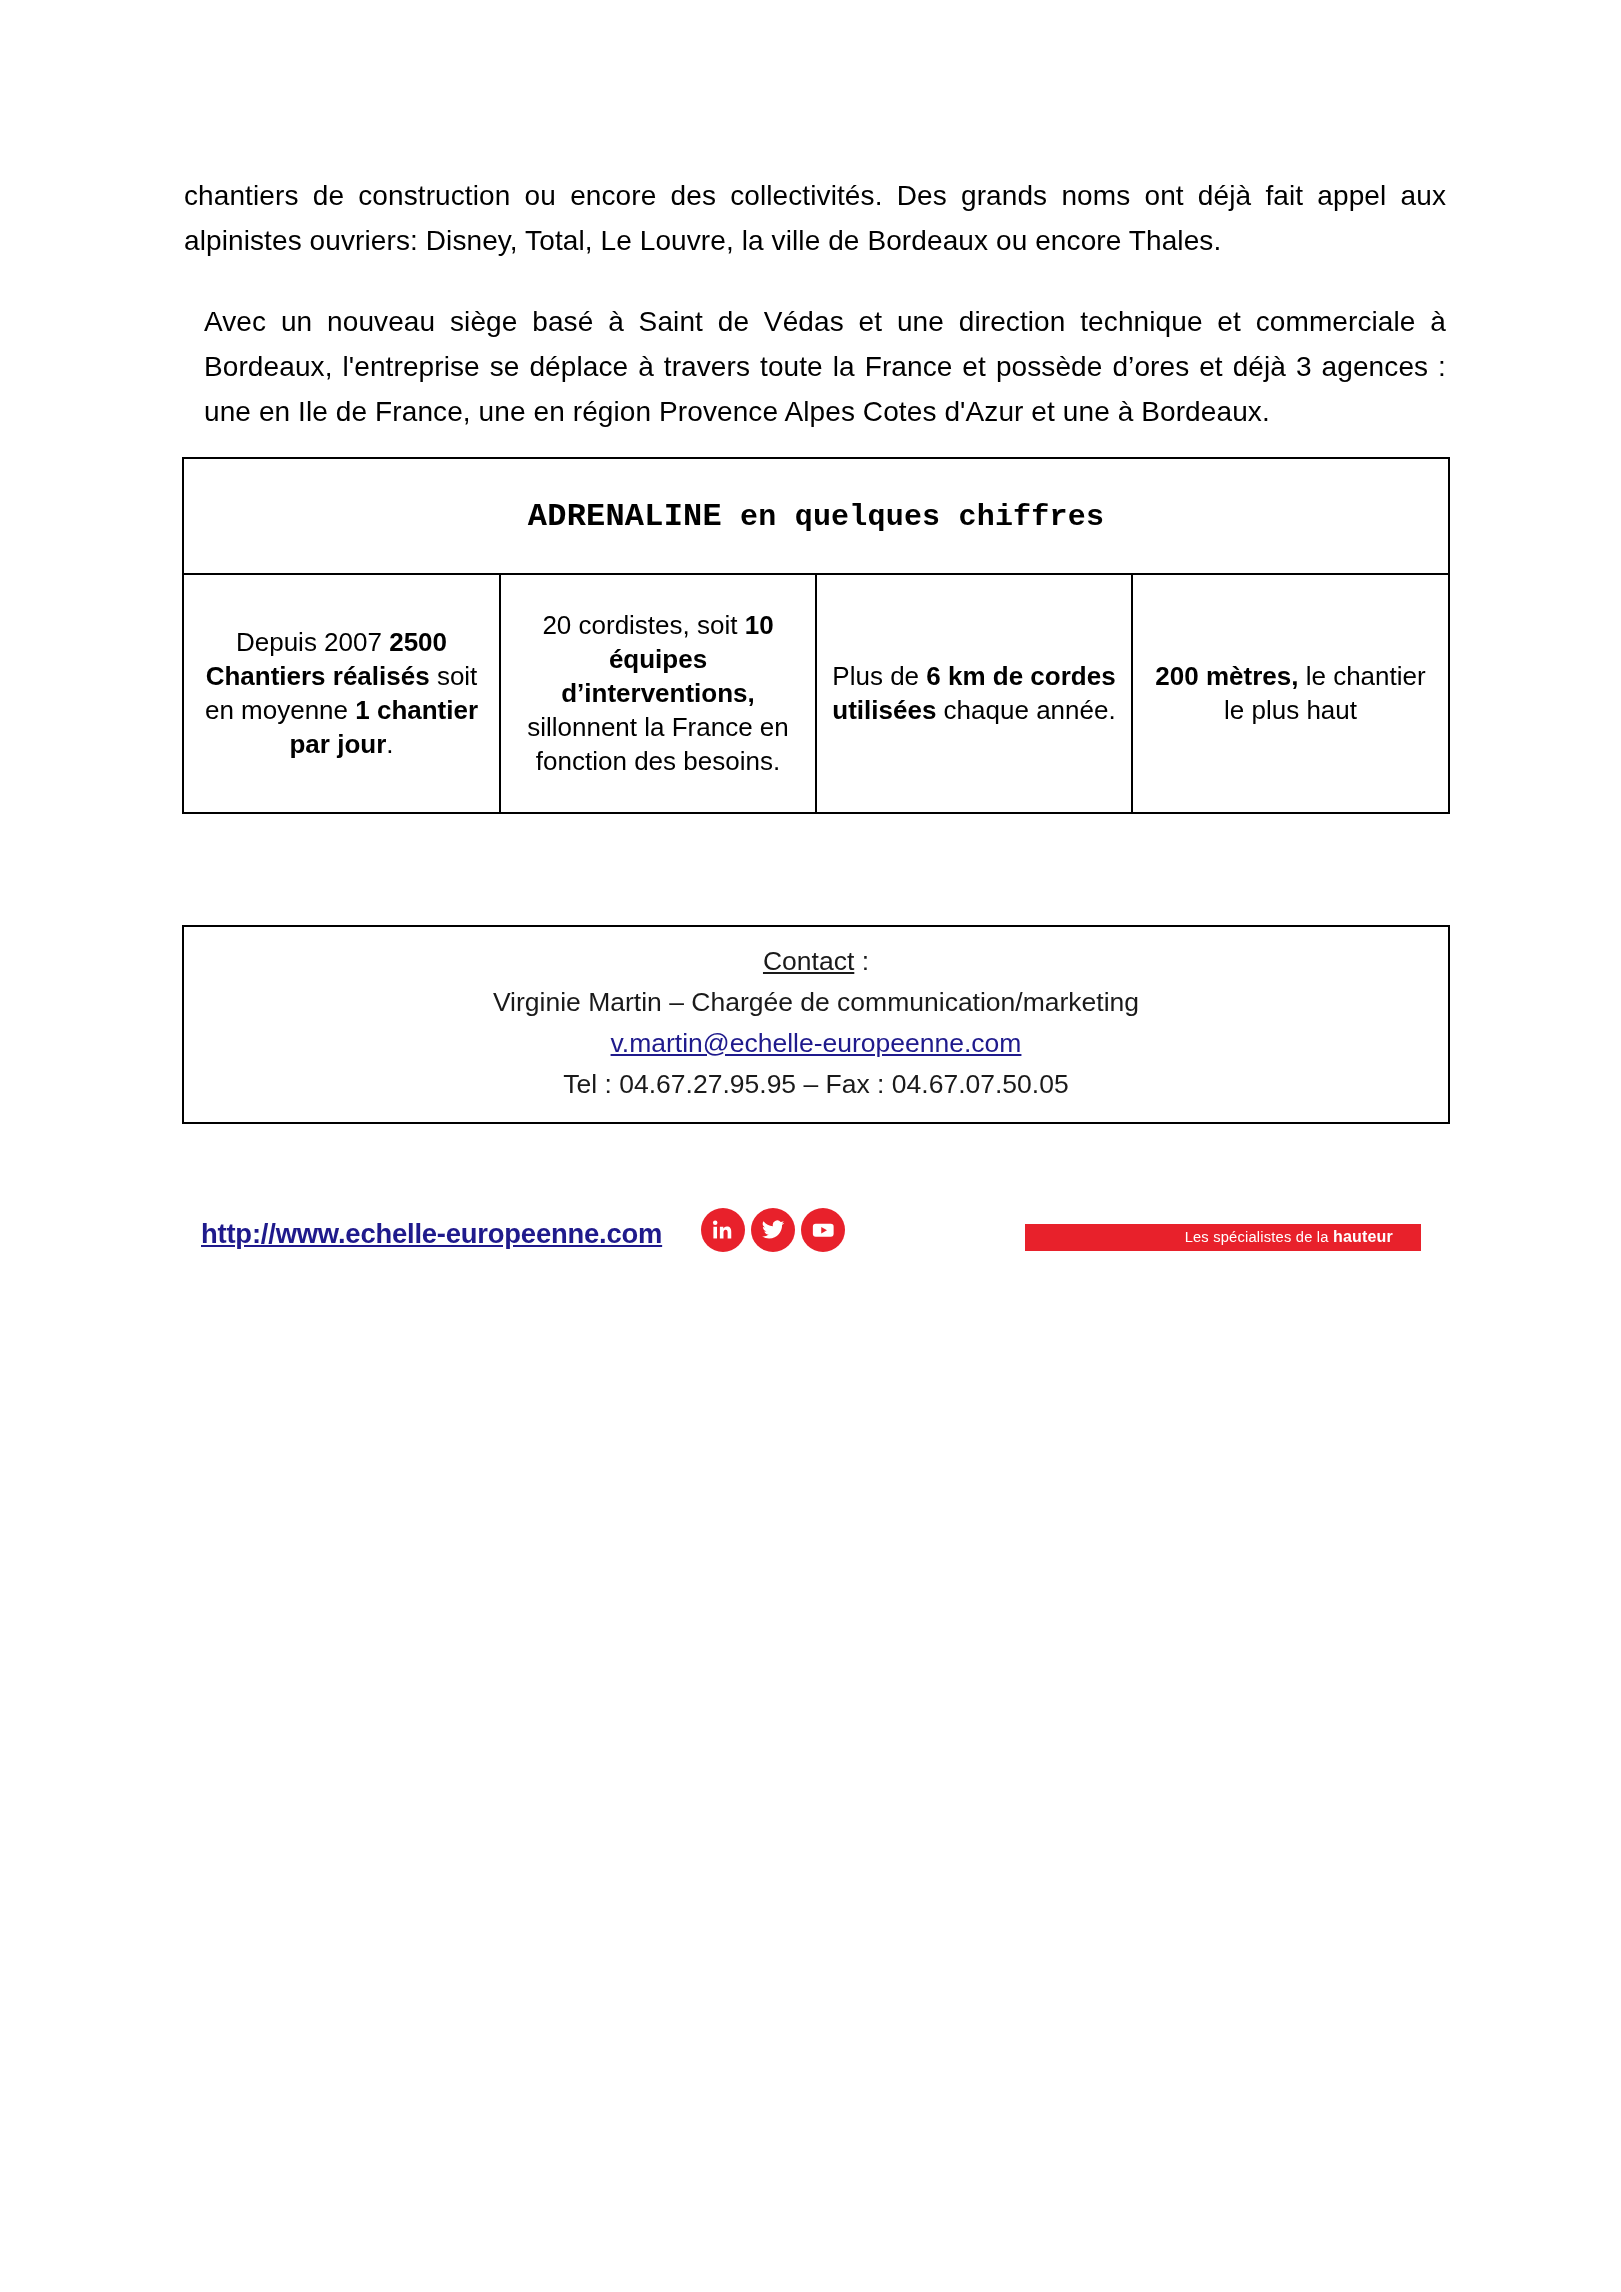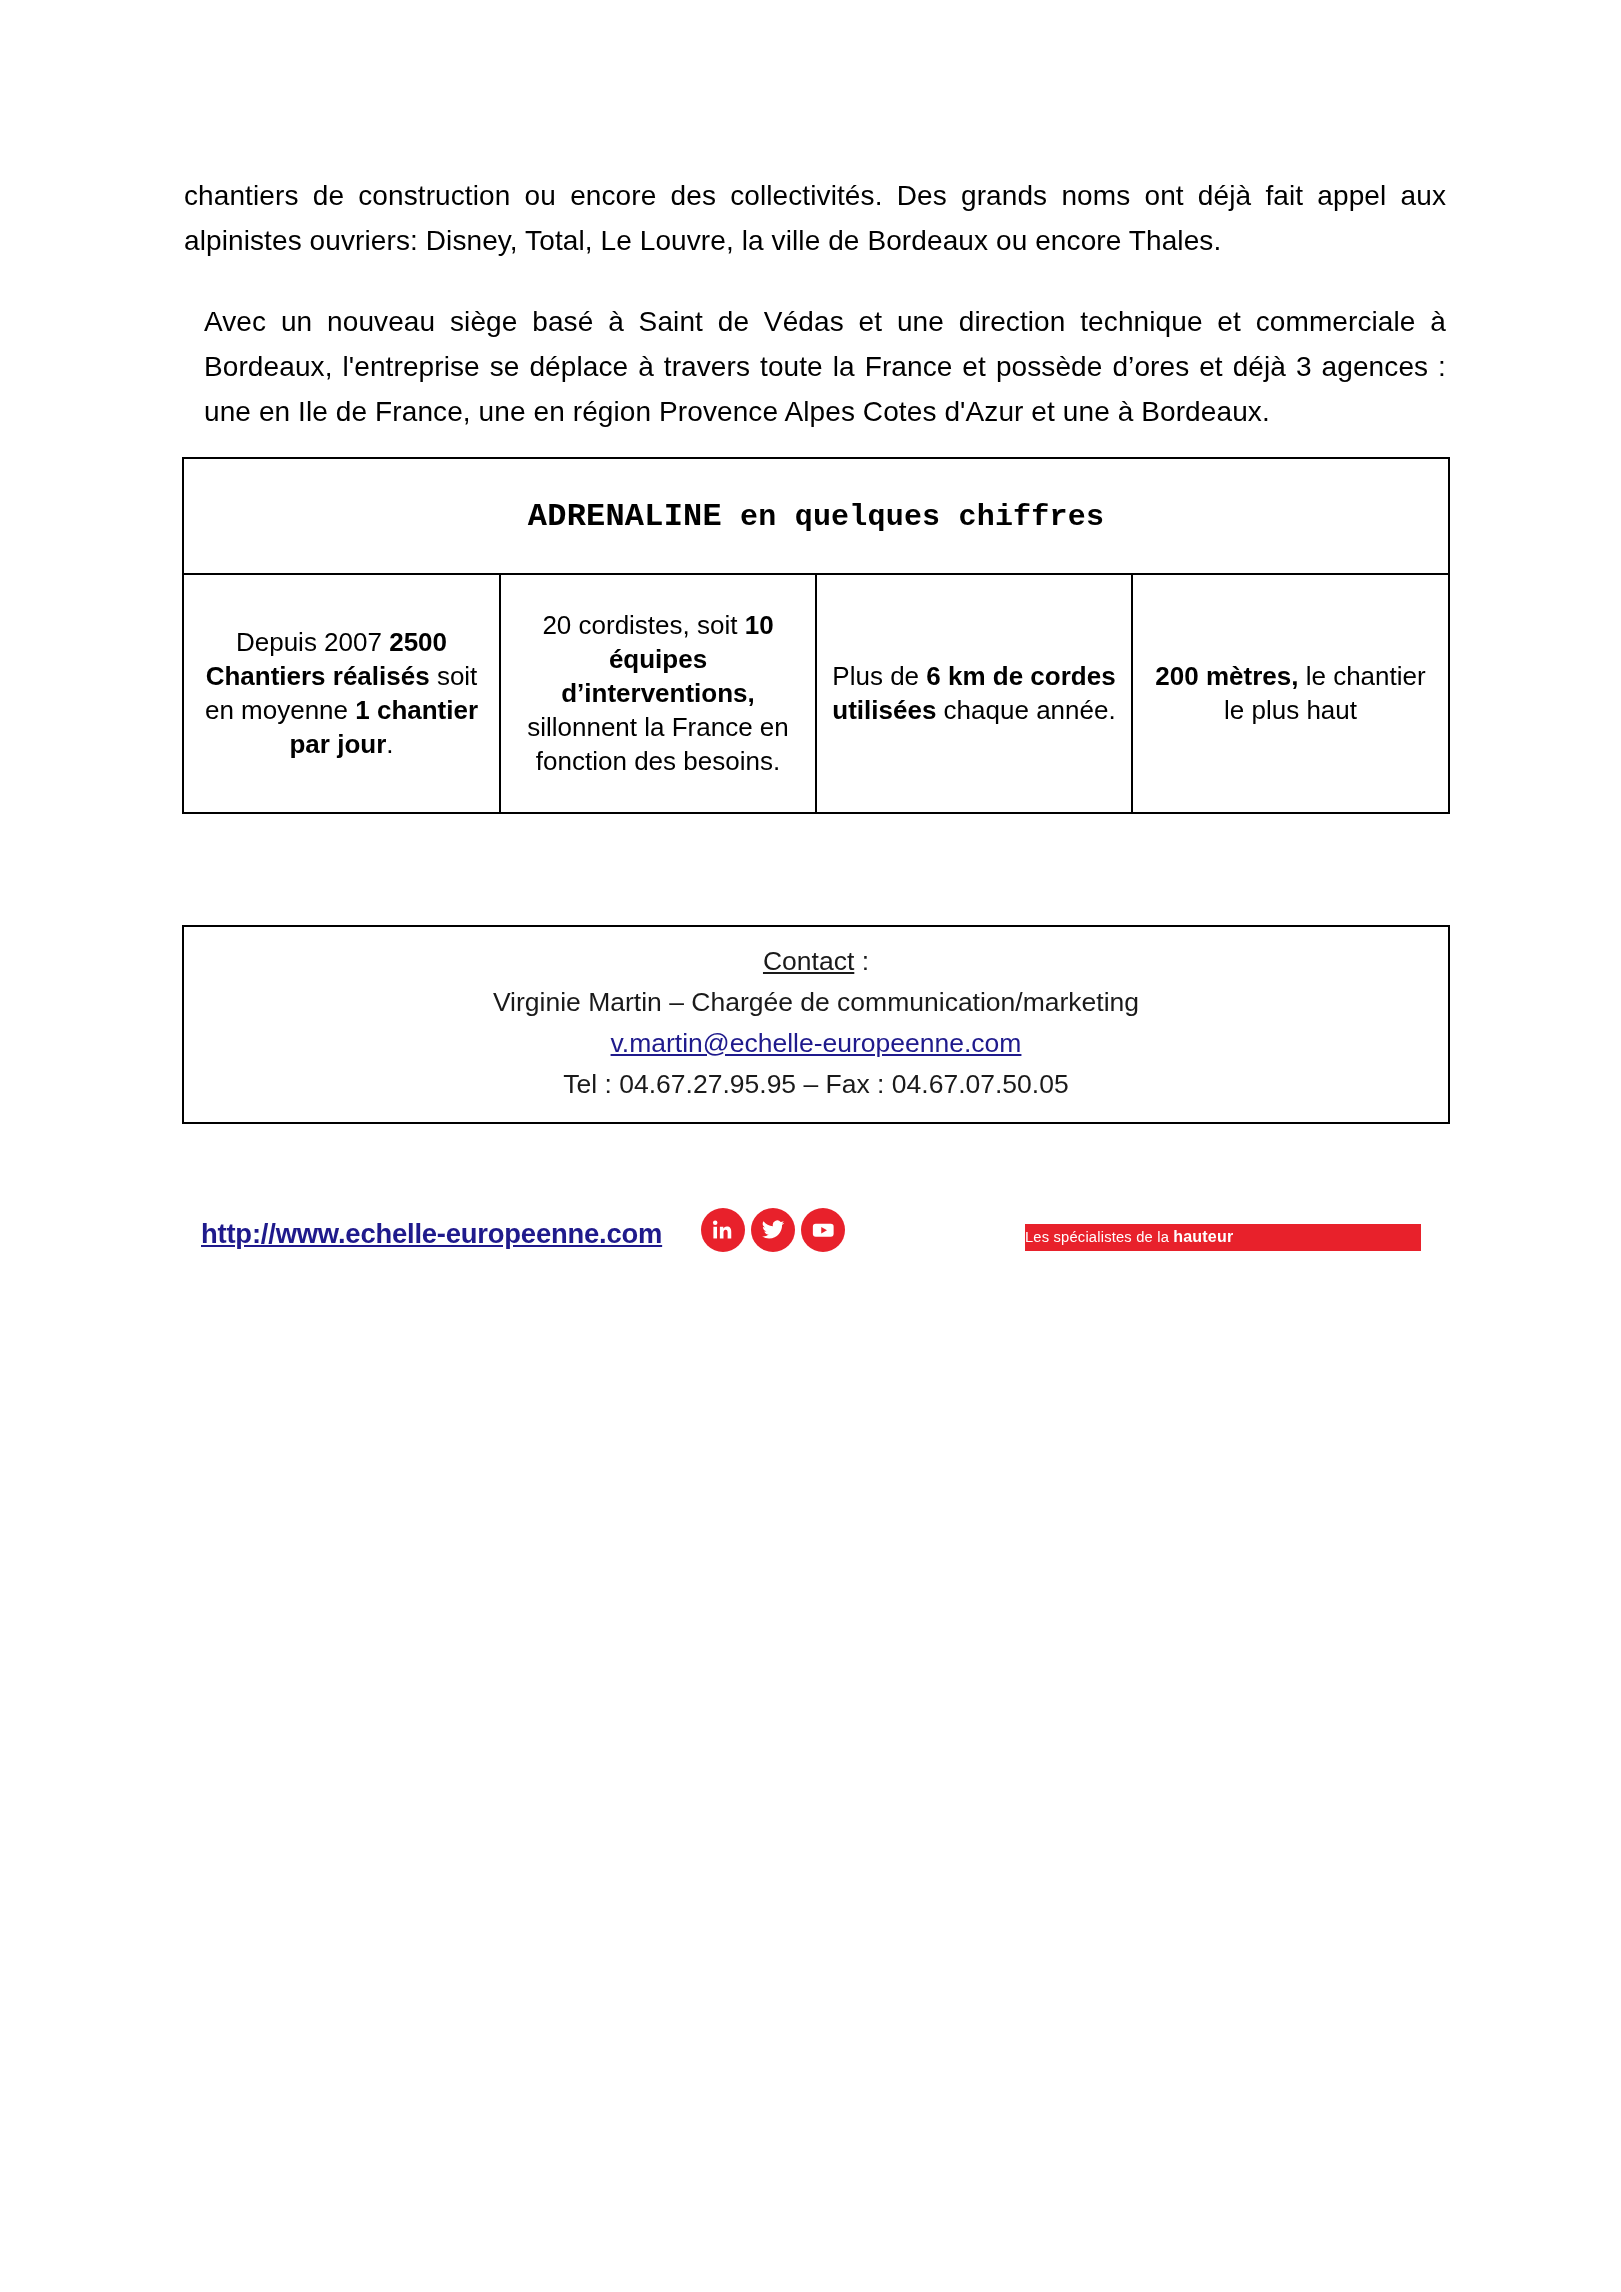--- a/index.html
+++ b/index.html
@@ -159,21 +159,22 @@
 
   .brand-banner {
     position: absolute;
     left: 1025px;
     top: 19.6px;
     width: 396px;
     height: 27.4px;
     background: #e8212b;
     display: flex;
     align-items: center;
-    padding-right: 16px;
+    justify-content: flex-end;
+    padding-right: 28px;
     box-sizing: border-box;
   }
   .brand-banner-text {
     color: #ffffff;
     font-size: 14.7px;
     letter-spacing: 0.2px;
     white-space: nowrap;
   }
   .brand-banner-text b { font-weight: bold; font-size: 16px; }
 </style>

